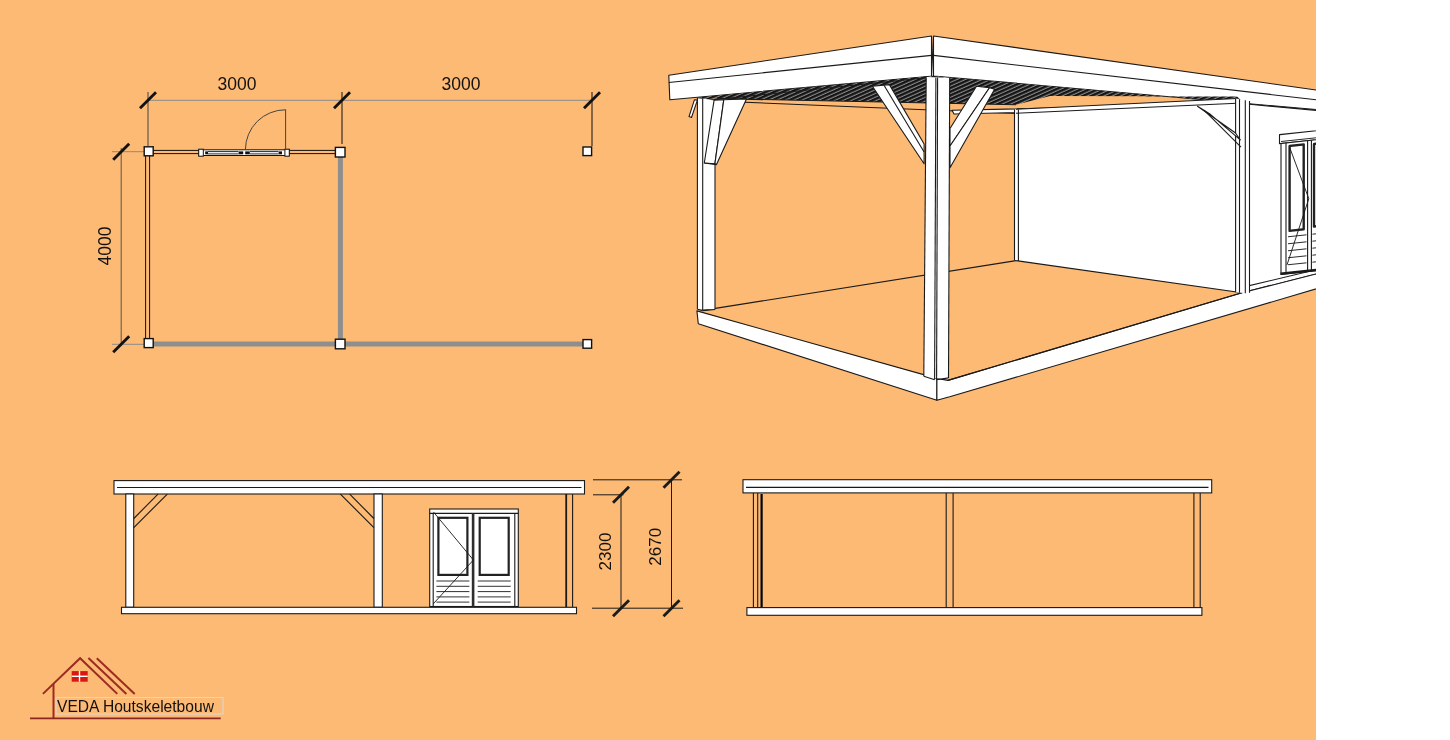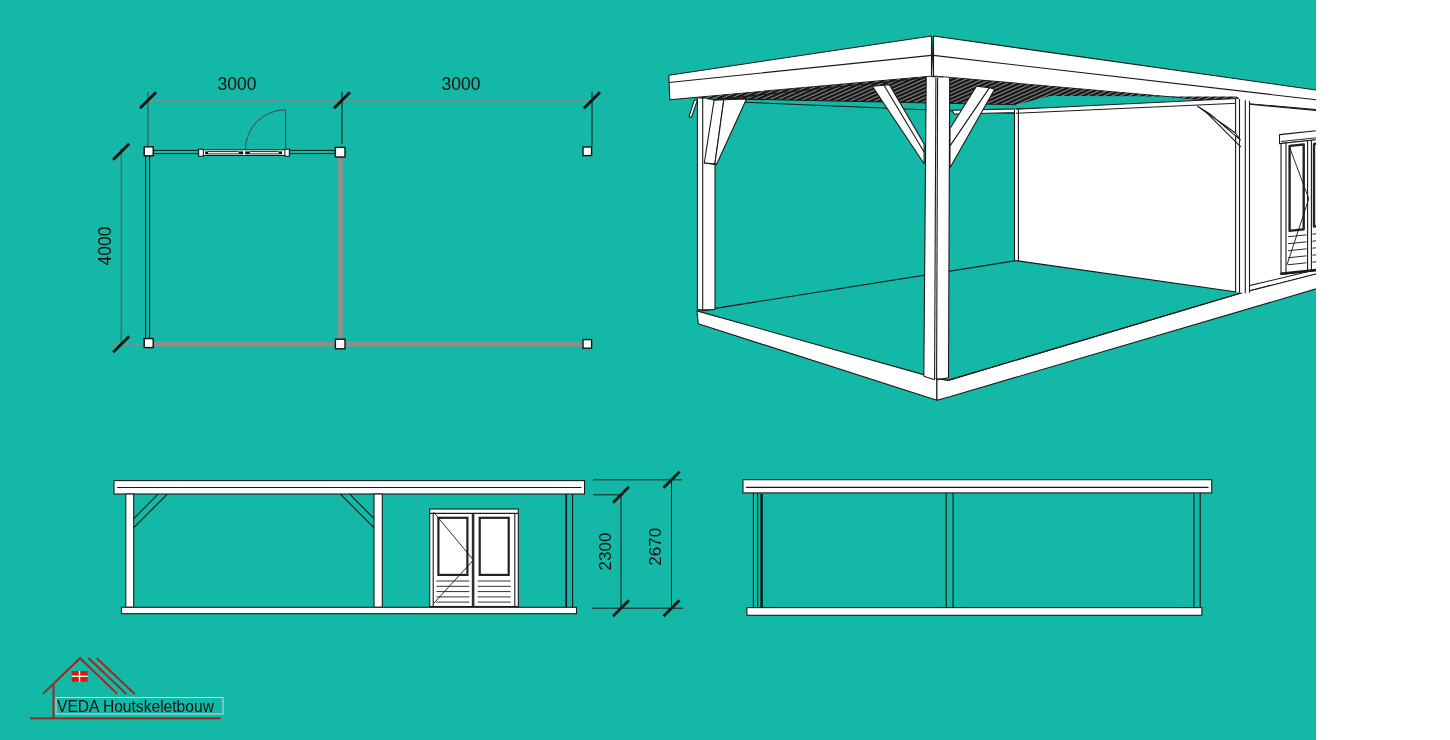--- a/index.html
+++ b/index.html
@@ -1,16 +1,16 @@
 <!DOCTYPE html>
 <html><head>
 <meta charset="utf-8">
 <style>
   html,body{margin:0;padding:0;background:#ffffff;}
-  #page{position:relative;width:1316px;height:740px;background:#14b8a6;overflow:hidden;}
+  #page{position:relative;width:1316px;height:740px;background:#fdba74;overflow:hidden;}
   svg{position:absolute;left:0;top:0;}
   text{font-family:"Liberation Sans", sans-serif;fill:#111111;}
 </style>
 </head>
 <body>
 <div id="page">
 <svg width="1450" height="740" viewBox="0 0 1450 740">
 <defs>
 <pattern id="roofhatch" patternUnits="userSpaceOnUse" width="3.4" height="3.4" patternTransform="rotate(-24)">
   <rect width="3.4" height="3.4" fill="#e6e6e6"></rect>

